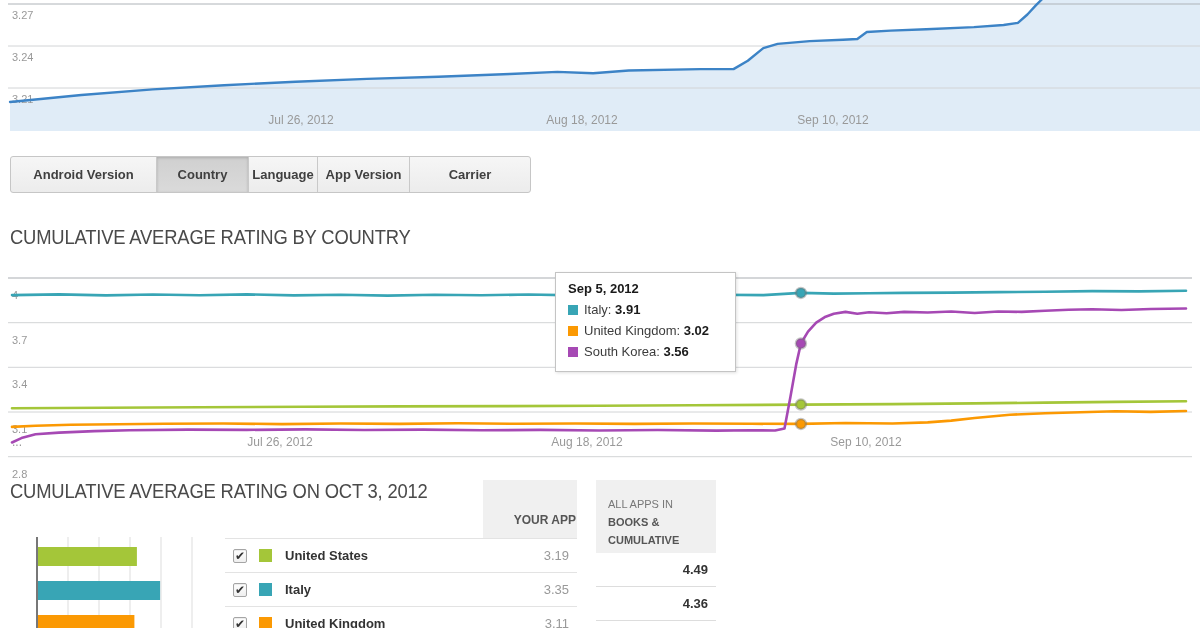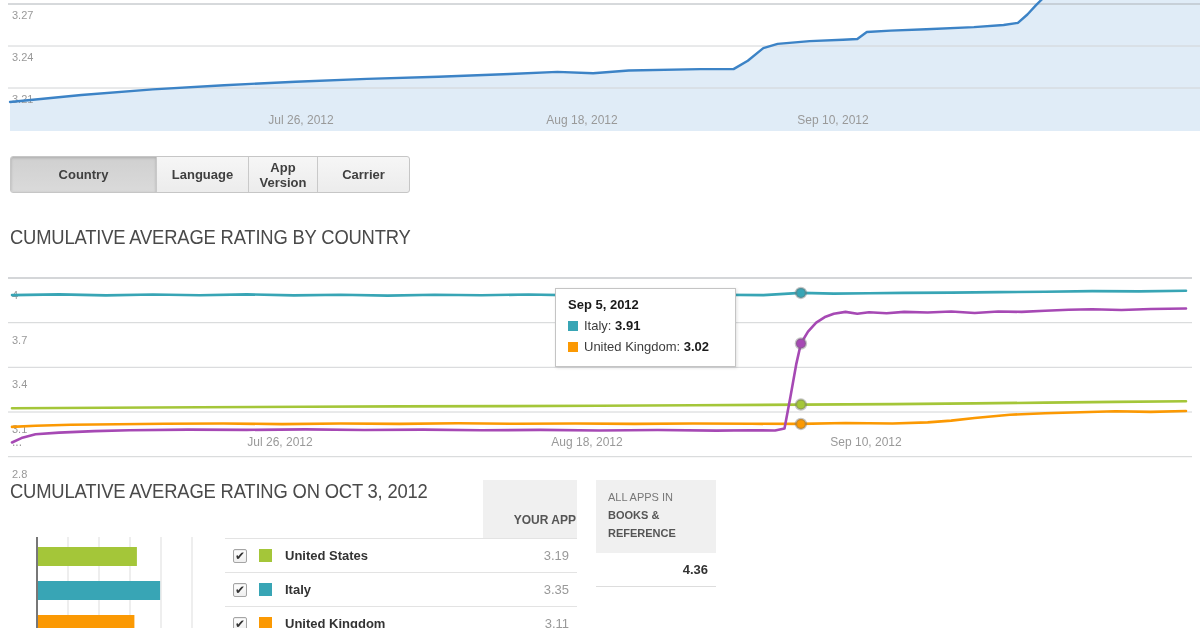--- a/index.html
+++ b/index.html
@@ -18,21 +18,21 @@
   .tab:first-child{border-left:none}
   .tab:nth-child(1){width:145px}.tab:nth-child(2){width:92px}.tab:nth-child(3){width:69px}
   .tab:nth-child(4){width:92px}.tab:nth-child(5){width:121px}.tab:nth-child(6){width:81px}
   .tab.active{background:linear-gradient(#d0d0d0,#dadada);box-shadow:inset 0 1px 3px rgba(0,0,0,.18)}
 
   
   .heading{left:10px;color:#4a4a4a;font-size:20px;font-weight:400;letter-spacing:-.2px;
            white-space:nowrap;transform:scaleX(.92);transform-origin:0 50%}
 
   
-  .tooltip{left:555px;top:288px;width:181px;background:#fff;border:1px solid #c4c4c4;
+  .tooltip{left:555px;top:272px;width:181px;background:#fff;border:1px solid #c4c4c4;
            box-shadow:1px 1px 3px rgba(0,0,0,.12);padding:8px 12px 9px;z-index:5}
   .tt-title{font-size:13px;font-weight:bold;color:#1a1a1a;margin-bottom:3px}
   .tt-row{font-size:13px;color:#3c3c3c;line-height:21px;white-space:nowrap}
   .sq{display:inline-block;width:10px;height:10px;margin-right:6px;vertical-align:-1px}
   .tt-label::after{content:": "}
   .tt-val{font-weight:bold;color:#1a1a1a}
 
   
   .rtable{left:225px;top:538px;width:352px}
   .trow{display:flex;align-items:center;height:34px;border-top:1px solid #e3e3e3;padding-left:8px}
@@ -40,21 +40,21 @@
       background:linear-gradient(#fff,#efefef);box-shadow:inset 0 1px 1px rgba(0,0,0,.08);
       font-size:12px;line-height:12px;color:#333;text-align:center;cursor:pointer}
   .swatch{width:13px;height:13px;margin:0 13px 0 12px;flex:0 0 13px}
   .cname{font-weight:bold;font-size:13px;color:#333;flex:1}
   .cval{font-size:13px;color:#999;padding-right:8px}
 
   .yourapp{left:483px;top:480px;width:94px;height:58px;background:#f0f0f0;
            display:flex;align-items:flex-end;justify-content:flex-end;
            padding:0 1px 11px 0;font-weight:bold;font-size:12px;color:#555}
   .allapps{left:596px;top:480px;width:120px}
-  .aa-head{background:#f0f0f0;height:73px;padding:8px 12px;font-size:11px;color:#777;line-height:18px}
+  .aa-head{background:#f0f0f0;height:73px;padding:15px 12px;font-size:11px;color:#777;line-height:18px}
   .aa-head .b{font-weight:bold;color:#555}
   .aa-val{height:34px;display:flex;align-items:center;justify-content:flex-end;
           padding-right:8px;font-weight:bold;font-size:13px;color:#333;border-bottom:1px solid #ddd}
 </style>
 </head>
 <body>
 
 <svg class="abs" style="left:0;top:0" width="1200" height="131">
     <path d="M10.0 102.0L81.4 95.0L152.8 89.4L224.2 85.2L295.6 81.7L367.0 78.9L438.4 76.8L509.8 74.0L557.4 71.9L593.1 73.3L628.8 70.5L700.2 69.1L733.5 69.1L747.8 60.7L763.3 48.1L777.6 43.9L809.7 41.1L843.0 39.7L857.3 39.0L866.8 32.0L890.6 30.6L926.3 29.2L973.9 27.1L1003.6 25.0L1017.9 22.9L1027.4 14.5L1035.8 5.4L1047.7 -6.5L1081.0 -27.5L1200.0 -87.0L1200 131L10 131Z" fill="#e0ecf7"></path>
     <line x1="8" y1="4.0" x2="1200" y2="4.0" stroke="#aeb3b8" stroke-width="1"></line>
@@ -63,20 +63,21 @@
     <text x="12" y="61" text-anchor="start" font-size="11" fill="#999999">3.24</text>
     <line x1="8" y1="88.0" x2="1200" y2="88.0" stroke="#d2d4d6" stroke-width="1"></line>
     <text x="12" y="103" text-anchor="start" font-size="11" fill="#999999">3.21</text>
     <path d="M10.0 102.0L81.4 95.0L152.8 89.4L224.2 85.2L295.6 81.7L367.0 78.9L438.4 76.8L509.8 74.0L557.4 71.9L593.1 73.3L628.8 70.5L700.2 69.1L733.5 69.1L747.8 60.7L763.3 48.1L777.6 43.9L809.7 41.1L843.0 39.7L857.3 39.0L866.8 32.0L890.6 30.6L926.3 29.2L973.9 27.1L1003.6 25.0L1017.9 22.9L1027.4 14.5L1035.8 5.4L1047.7 -6.5L1081.0 -27.5L1200.0 -87.0" fill="none" stroke="#3c83c6" stroke-width="2.4" stroke-linejoin="round" stroke-linecap="round"></path>
     <text x="301" y="124" text-anchor="middle" font-size="12" fill="#999999">Jul 26, 2012</text>
     <text x="582" y="124" text-anchor="middle" font-size="12" fill="#999999">Aug 18, 2012</text>
     <text x="833" y="124" text-anchor="middle" font-size="12" fill="#999999">Sep 10, 2012</text>
   </svg>
 
 <div class="tabbar abs">
+  <button class="tab">Android Version</button>
   <button class="tab active">Country</button>
   <button class="tab">Language</button>
   <button class="tab">App Version</button>
   <button class="tab">Carrier</button>
 </div>
 
 <div class="heading abs" style="top:226px">CUMULATIVE AVERAGE RATING BY COUNTRY</div>
 
 <svg class="abs" style="left:0;top:270px" width="1200" height="210">
     <line x1="8" y1="8.0" x2="1192" y2="8.0" stroke="#a9adb2" stroke-width="1"></line>
@@ -103,20 +104,23 @@
     <text x="866" y="176" text-anchor="middle" font-size="12" fill="#999999">Sep 10, 2012</text>
   </svg>
 
 <div class="tooltip abs">
   <div class="tt-title">Sep 5, 2012</div>
   <div class="tt-row">
     <span class="sq" style="background: rgb(56, 165, 181);"></span><span class="tt-label">Italy</span><span class="tt-val">3.91</span>
   </div>
   <div class="tt-row">
     <span class="sq" style="background: rgb(251, 153, 3);"></span><span class="tt-label">United Kingdom</span><span class="tt-val">3.02</span>
+  </div>
+  <div class="tt-row">
+    <span class="sq" style="background: rgb(166, 73, 180);"></span><span class="tt-label">South Korea</span><span class="tt-val">3.56</span>
   </div>
 </div>
 
 <div class="heading abs" style="top:480px">CUMULATIVE AVERAGE RATING ON OCT 3, 2012</div>
 
 <svg class="abs" style="left:0;top:535px" width="230" height="93">
     <line x1="68" y1="2" x2="68" y2="93" stroke="#dddddd" stroke-width="1"></line>
     <line x1="99" y1="2" x2="99" y2="93" stroke="#dddddd" stroke-width="1"></line>
     <line x1="130" y1="2" x2="130" y2="93" stroke="#dddddd" stroke-width="1"></line>
     <line x1="161" y1="2" x2="161" y2="93" stroke="#dddddd" stroke-width="1"></line>
@@ -147,16 +151,17 @@
     <span class="swatch" style="background: rgb(251, 153, 3);"></span>
     <span class="cname">United Kingdom</span>
     <span class="cval">3.11</span>
   </div>
 </div>
 
 <div class="allapps abs">
   <div class="aa-head">
     <div>ALL APPS IN</div>
     <div class="b">BOOKS &amp;</div>
-    <div class="b">REFERENCE</div>
+    <div class="b">CUMULATIVE</div>
   </div>
+  <div class="aa-val">4.49</div>
   <div class="aa-val">4.36</div>
 </div>
 
 </body></html>

